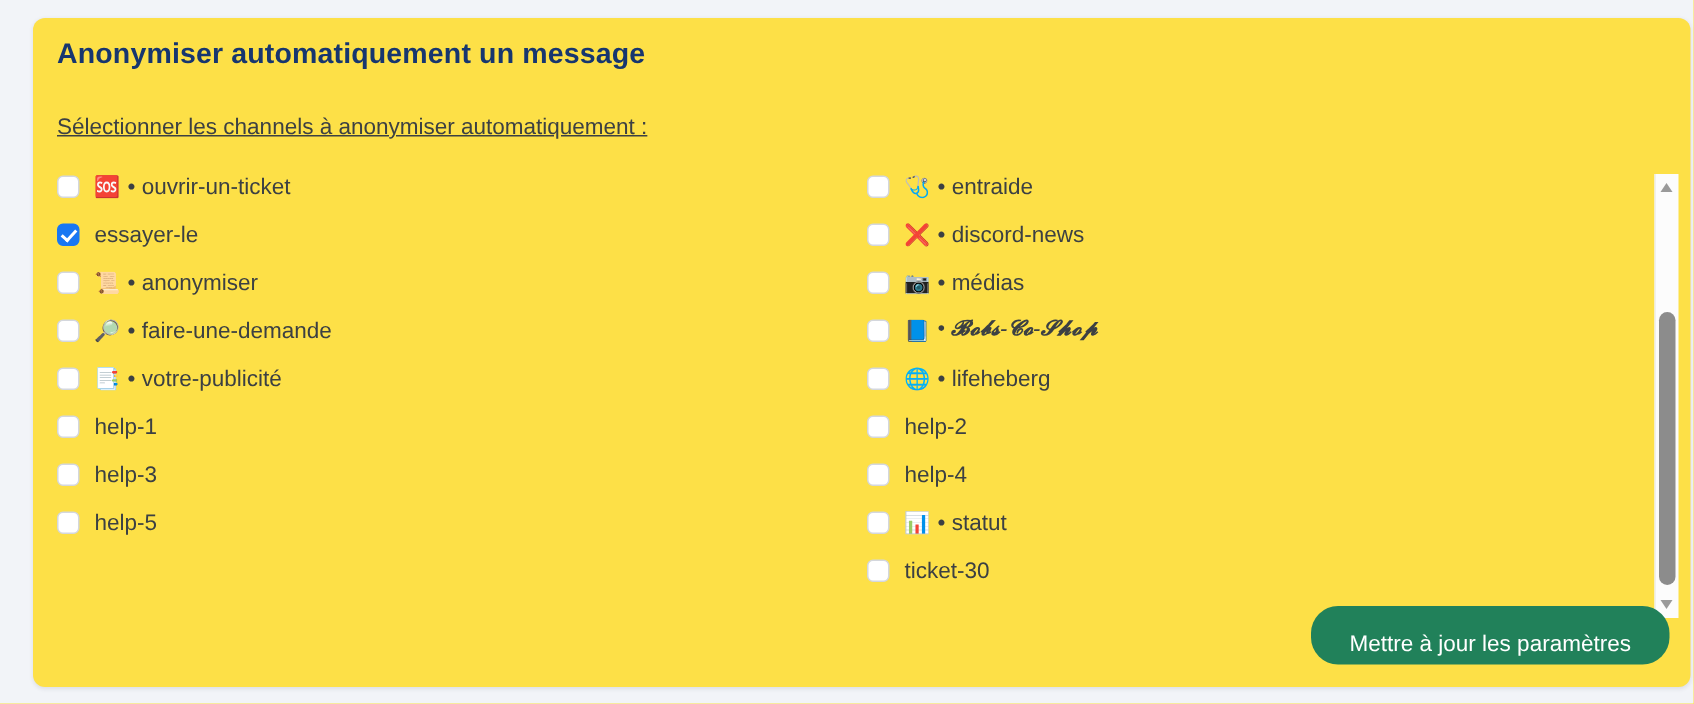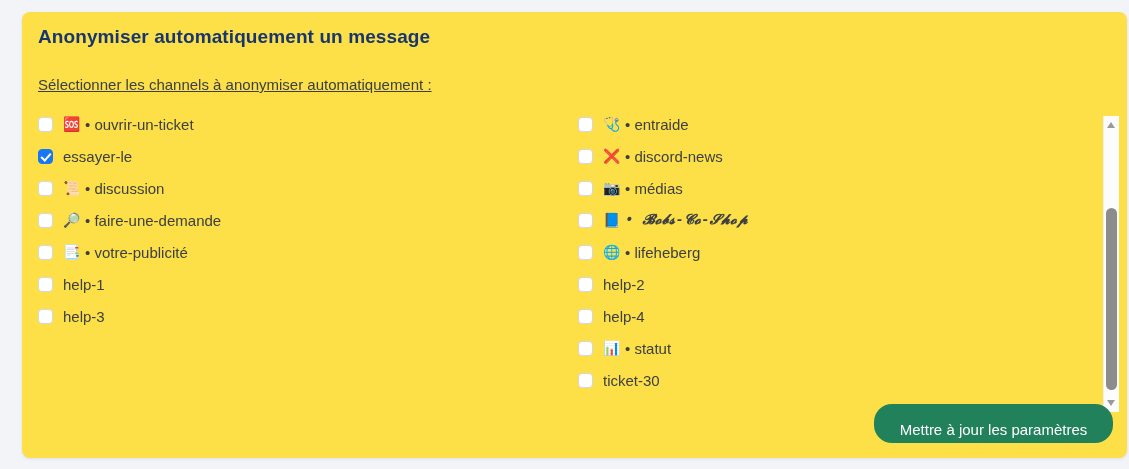--- a/index.html
+++ b/index.html
@@ -116,21 +116,21 @@
     display: inline-block;
     text-align: center;
   }
 
   .row-label {
     font-size: 15px;
     color: #3c4043;
     white-space: nowrap;
   }
   .row-label.fancy {
-    font-family: Liberation Mono, monospace;
+    font-family: Liberation Serif, serif;
     font-style: italic;
     font-weight: bold;
     font-size: 14px;
     letter-spacing: 0.3px;
   }
 
   
   .scrollbar {
     position: absolute;
     right: 8px;
@@ -214,39 +214,43 @@
             <span class="row-emoji">🆘</span>
             <span class="row-label">• ouvrir-un-ticket</span>
           </div>
           <div class="chk-row">
             <span class="checkbox checked"></span>
             <span class="row-label">essayer-le</span>
           </div>
           <div class="chk-row">
             <span class="checkbox"></span>
             <span class="row-emoji">📜</span>
-            <span class="row-label">• discussion</span>
+            <span class="row-label">• anonymiser</span>
           </div>
           <div class="chk-row">
             <span class="checkbox"></span>
             <span class="row-emoji">🔎</span>
             <span class="row-label">• faire-une-demande</span>
           </div>
           <div class="chk-row">
             <span class="checkbox"></span>
             <span class="row-emoji">📑</span>
             <span class="row-label">• votre-publicité</span>
           </div>
           <div class="chk-row">
             <span class="checkbox"></span>
             <span class="row-label">help-1</span>
           </div>
           <div class="chk-row">
             <span class="checkbox"></span>
             <span class="row-label">help-3</span>
+          </div>
+          <div class="chk-row">
+            <span class="checkbox"></span>
+            <span class="row-label">help-5</span>
           </div>
         </div>
       <div class="col col-right" id="col-right">
           <div class="chk-row" style="visibility: hidden;">
             <span class="row-label"></span>
           </div>
           <div class="chk-row">
             <span class="checkbox"></span>
             <span class="row-emoji">🩺</span>
             <span class="row-label">• entraide</span>

